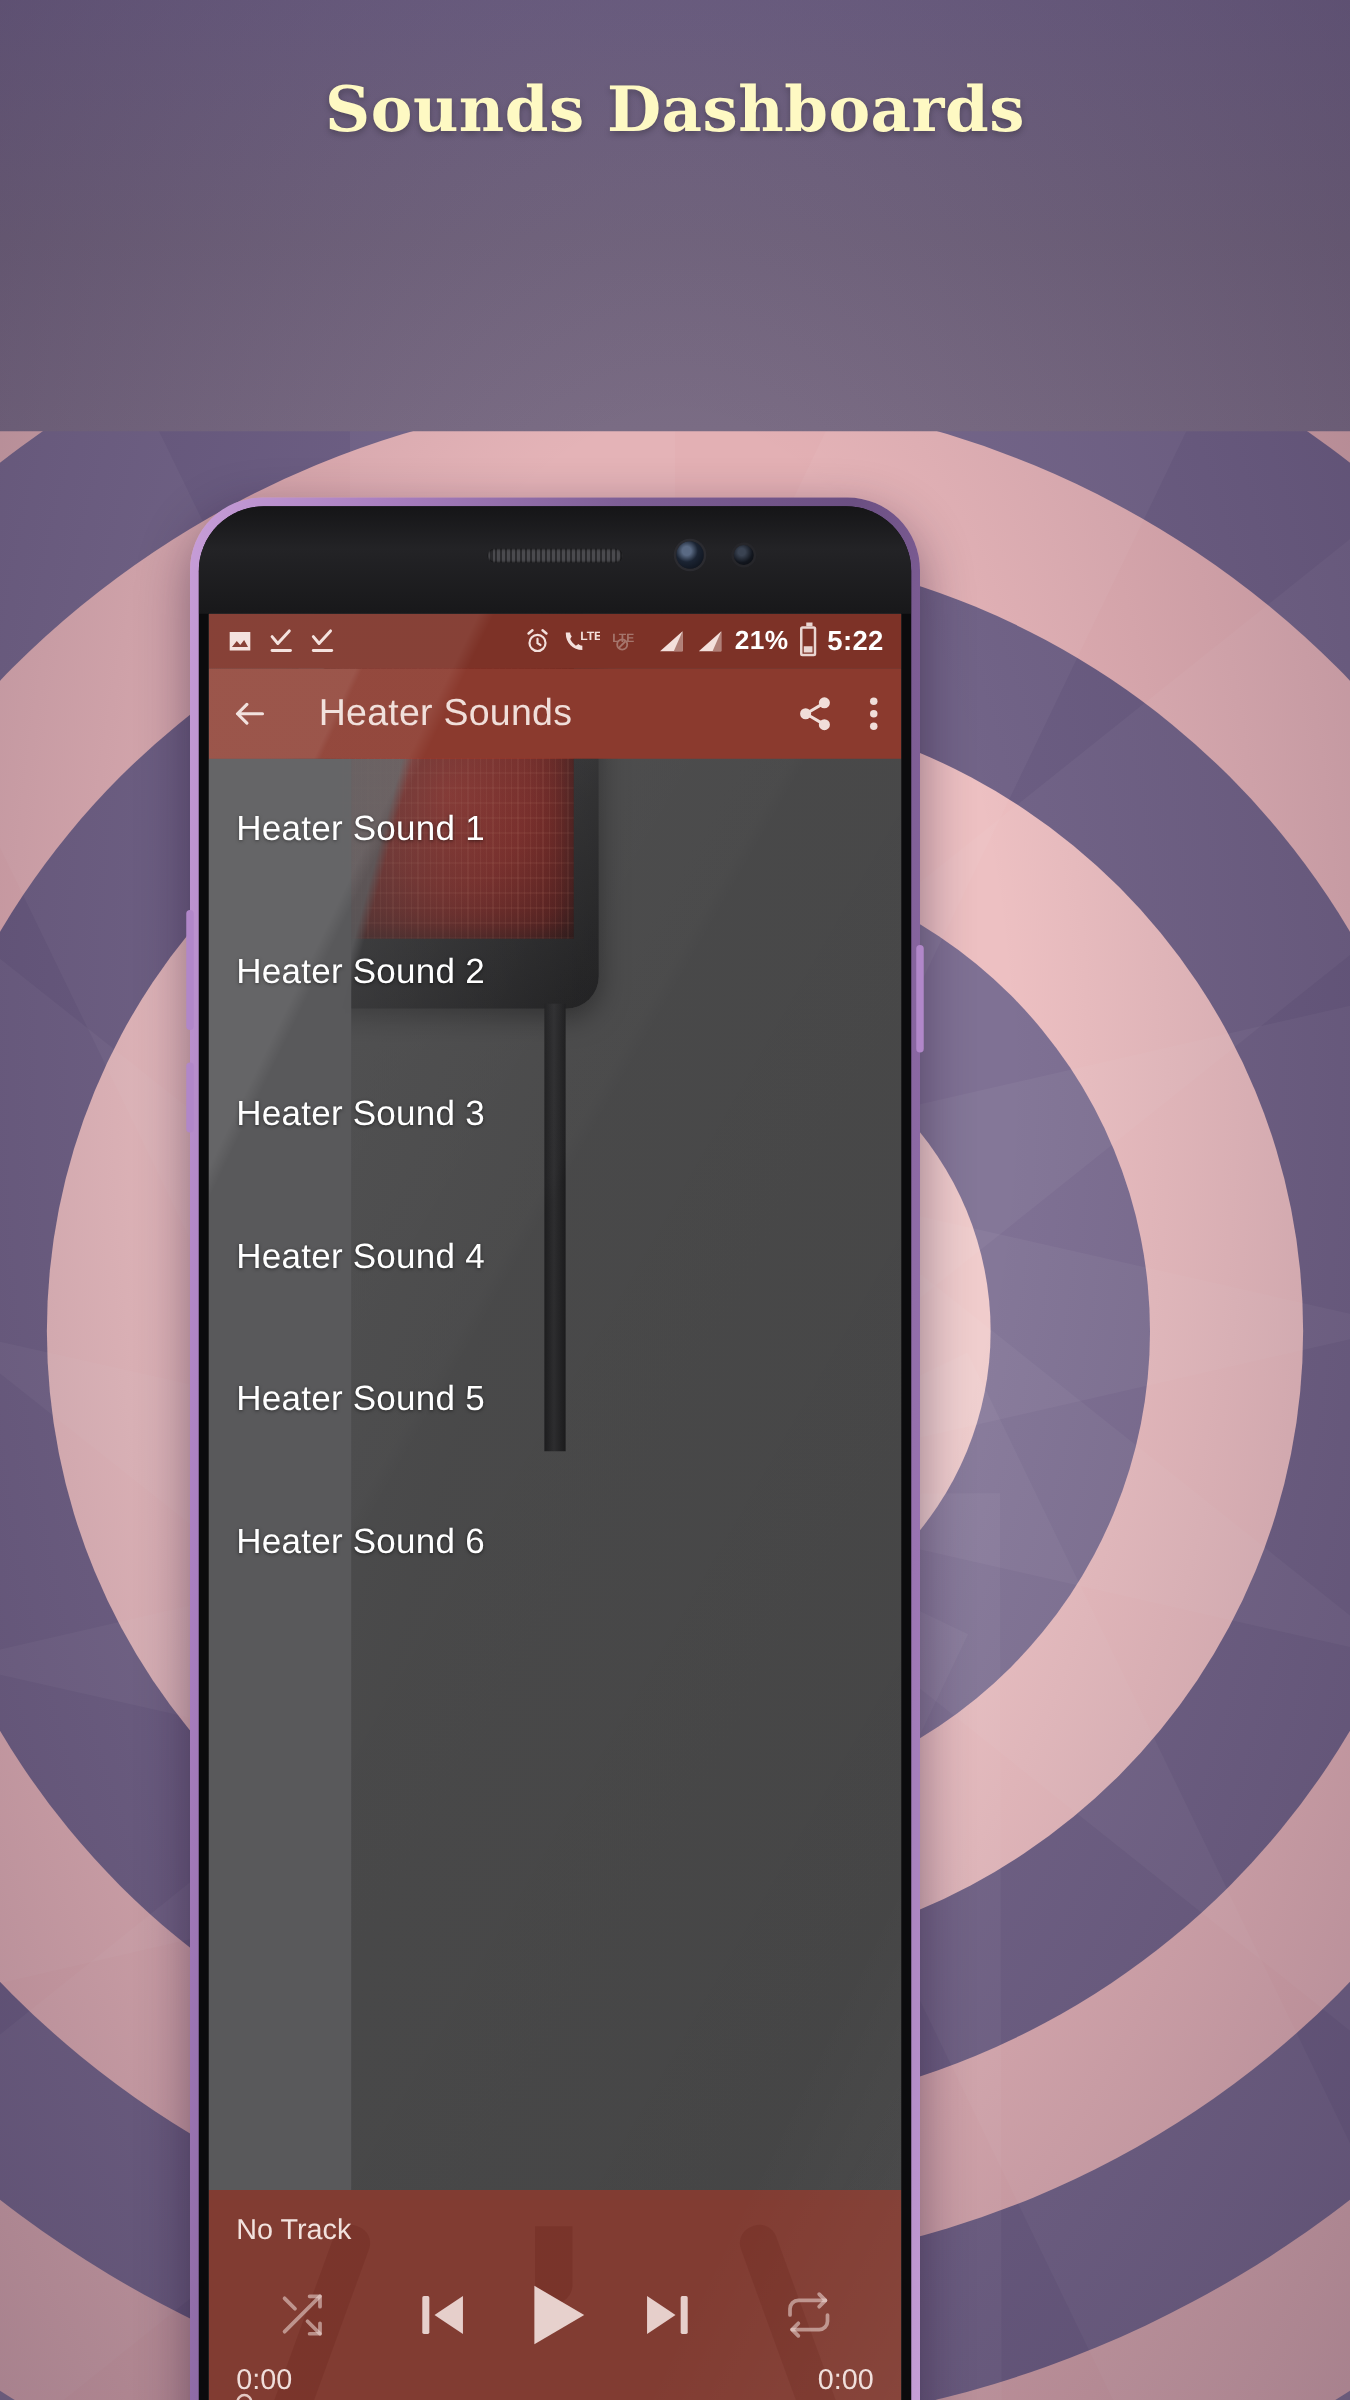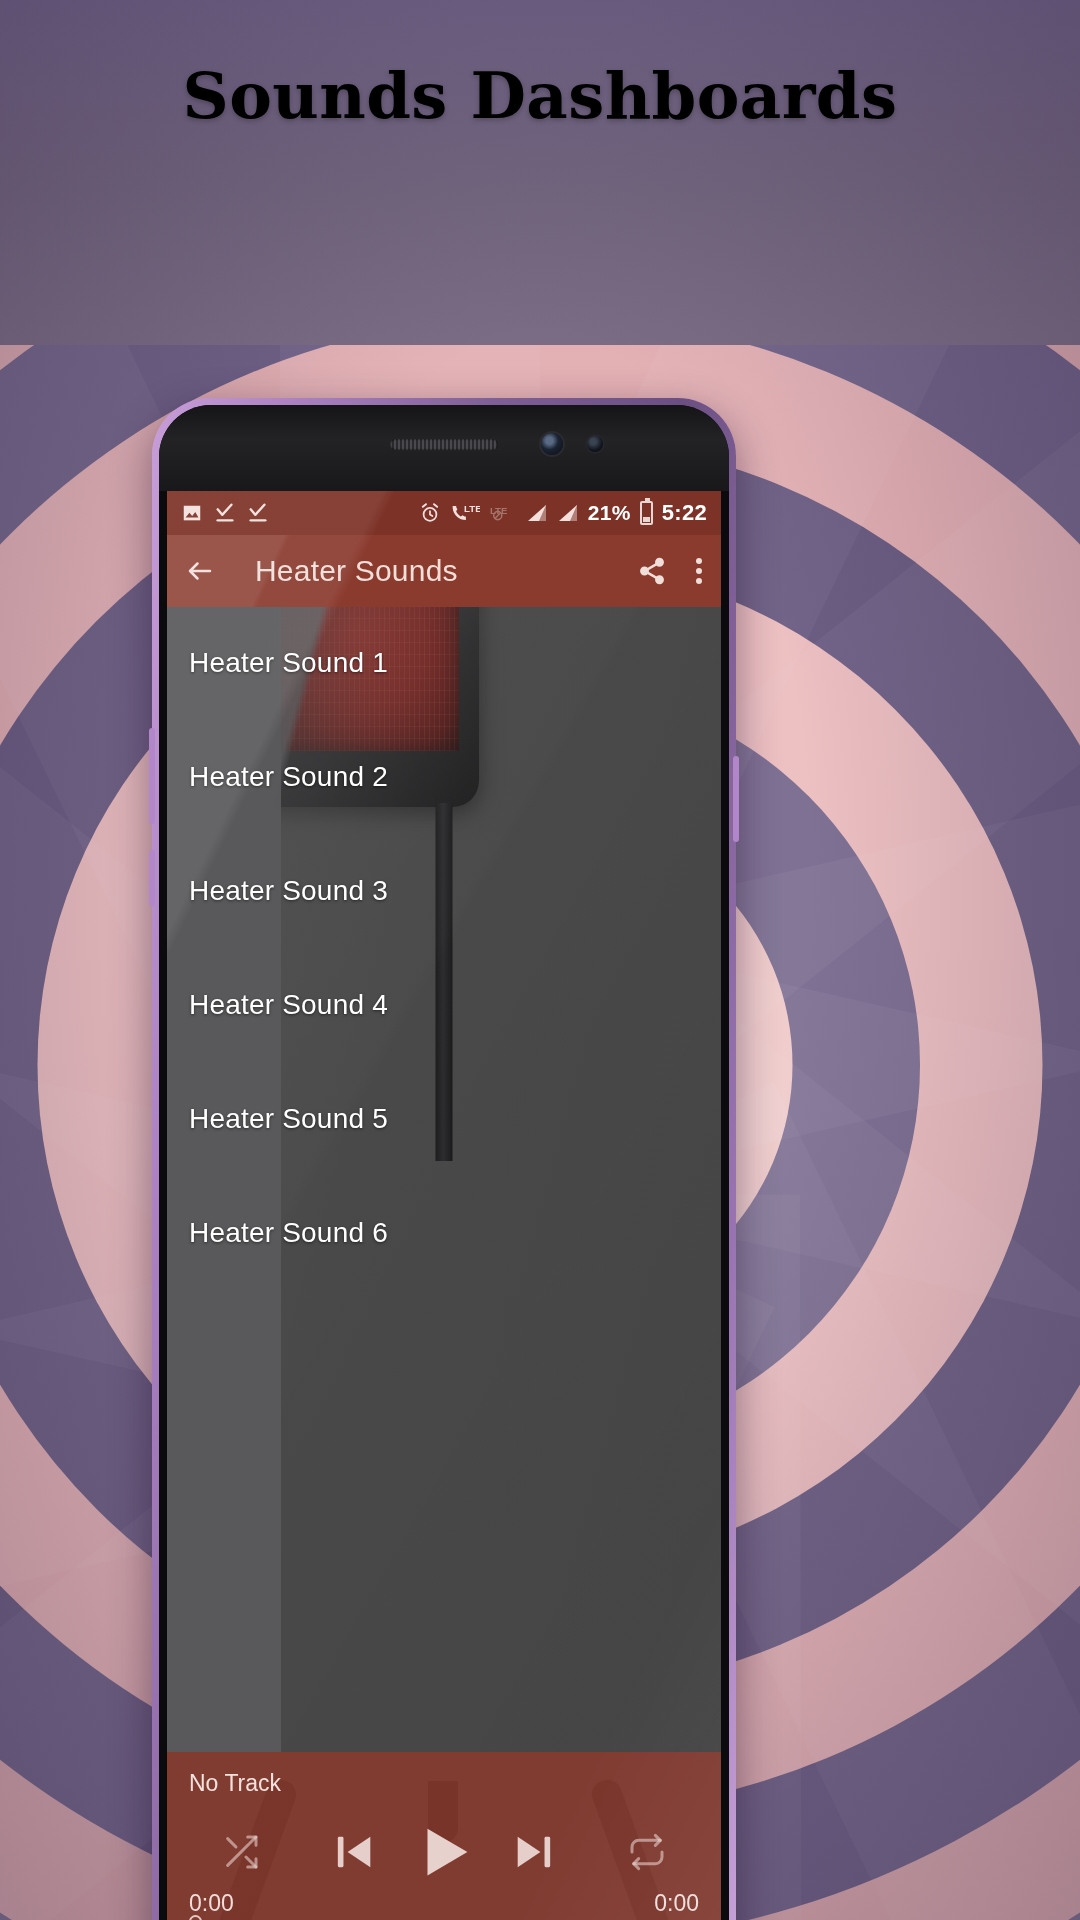--- a/index.html
+++ b/index.html
@@ -37,22 +37,22 @@
           width:3000px; height:3000px; }
   .ray { position:absolute; left:50%; top:50%; width:1500px; height:260px;
          transform-origin:0 50%; background:rgba(255,255,255,0.045); }
 
   .vign { position:absolute; inset:0;
           background:radial-gradient(ellipse at 50% 45%, rgba(0,0,0,0) 35%, rgba(40,25,55,0.28) 100%); }
 
   
   .headline {
     position:absolute; top:58px; left:0; width:1080px; text-align:center;
-    font-family:"DejaVu Serif", serif; font-weight:bold; font-size:64px;
-    color:#000000; letter-spacing:0.4px;
+    font-family:"DejaVu Serif", serif; font-weight:bold; font-size:50px;
+    color:#fef9c3; letter-spacing:0.4px;
     text-shadow:0 2px 5px rgba(0,0,0,0.25);
   }
 
   
   #phone {
     position:absolute; left:152px; top:398px; width:584px; height:1560px;
   }
   .phone-frame {
     position:absolute; inset:0;
     border-radius:58px 58px 0 0;

